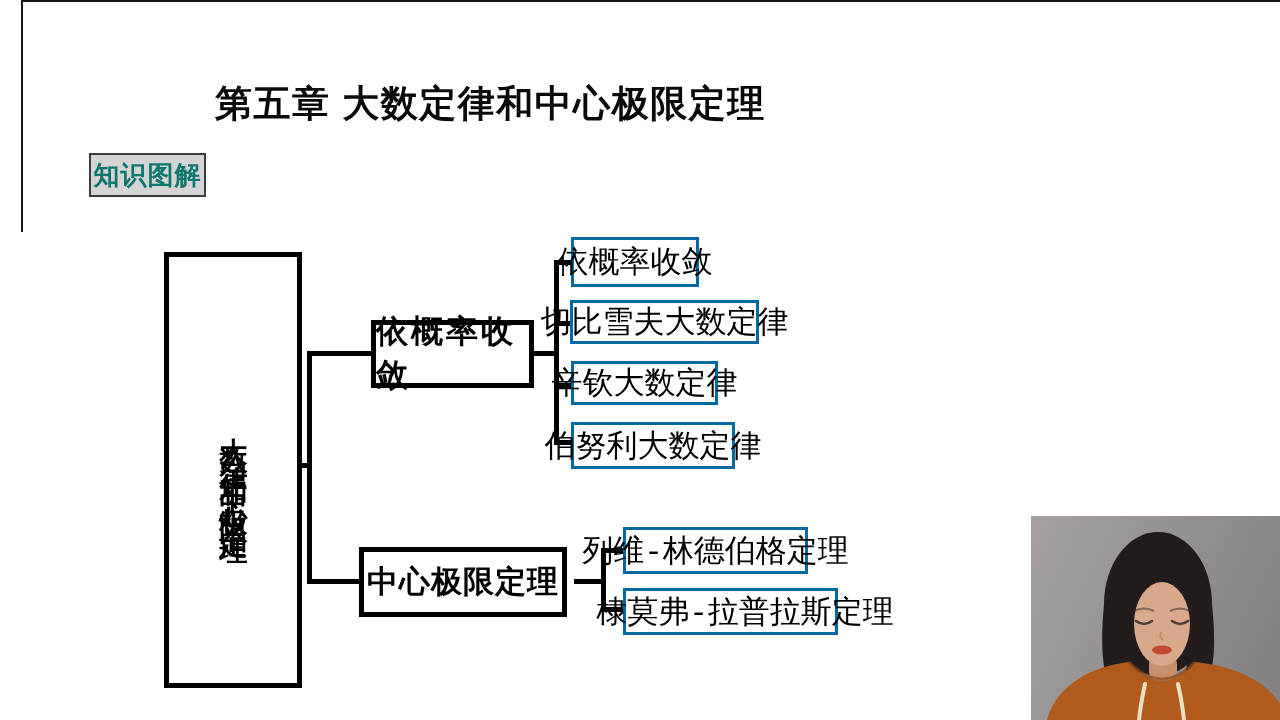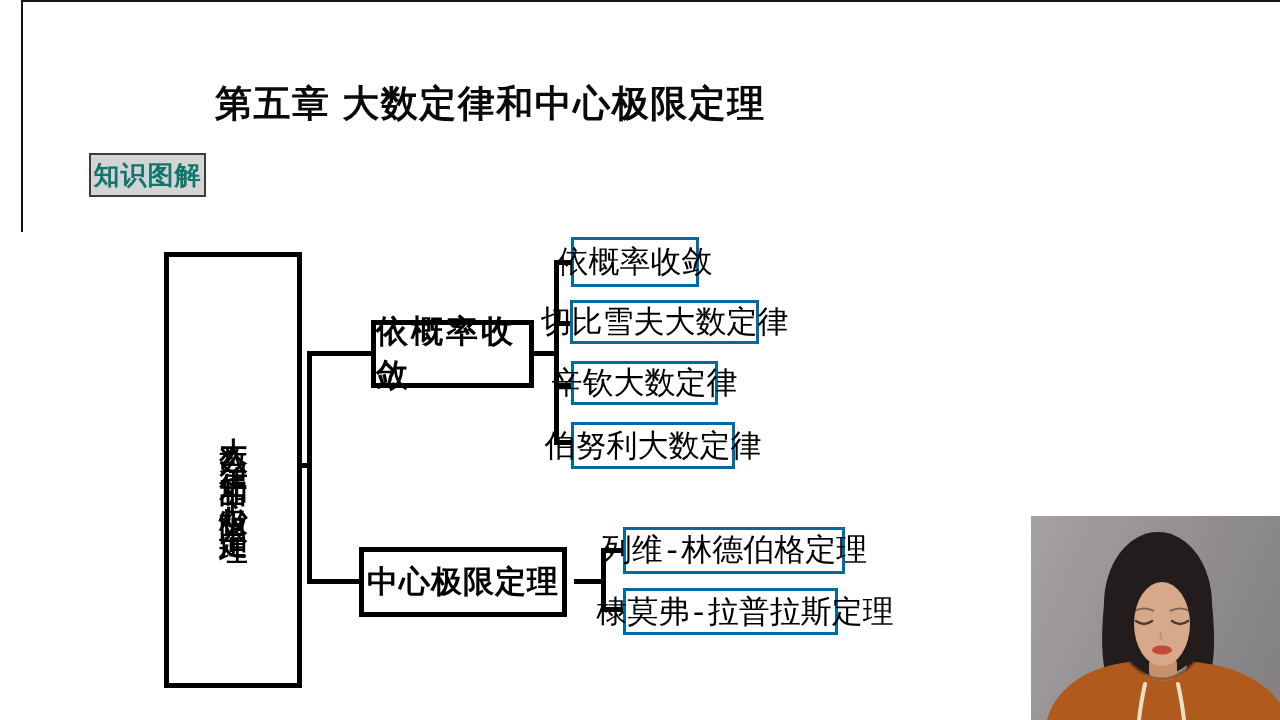--- a/index.html
+++ b/index.html
@@ -48,21 +48,21 @@
     line-height: 1;
   }
 
   .b-lln { left: 350px; top: 320px; width: 163px; height: 68px; font-size: 32px; letter-spacing: 3px; }
   .b-clt { left: 338px; top: 547px; width: 208px; height: 70px; font-size: 31px; letter-spacing: 1px; }
 
   .k1 { left: 550px; top: 237px; width: 128px; height: 50px; }
   .k2 { left: 549px; top: 300px; width: 189px; height: 44px; }
   .k3 { left: 550px; top: 361px; width: 147px; height: 44px; }
   .k4 { left: 550px; top: 422px; width: 164px; height: 47px; text-align: center; }
-  .k5 { left: 602px; top: 527px; width: 222px; height: 47px; align-items: flex-end; }
+  .k5 { left: 602px; top: 527px; width: 185px; height: 47px; }
   .k6 { left: 602px; top: 588px; width: 215px; height: 47px; padding-left: 29px; }
 
   
   .ln { position: absolute; background: #000; }
 
   
   .webcam {
     position: absolute; left: 1010px; top: 516px;
     width: 270px; height: 204px; overflow: hidden;
   }

